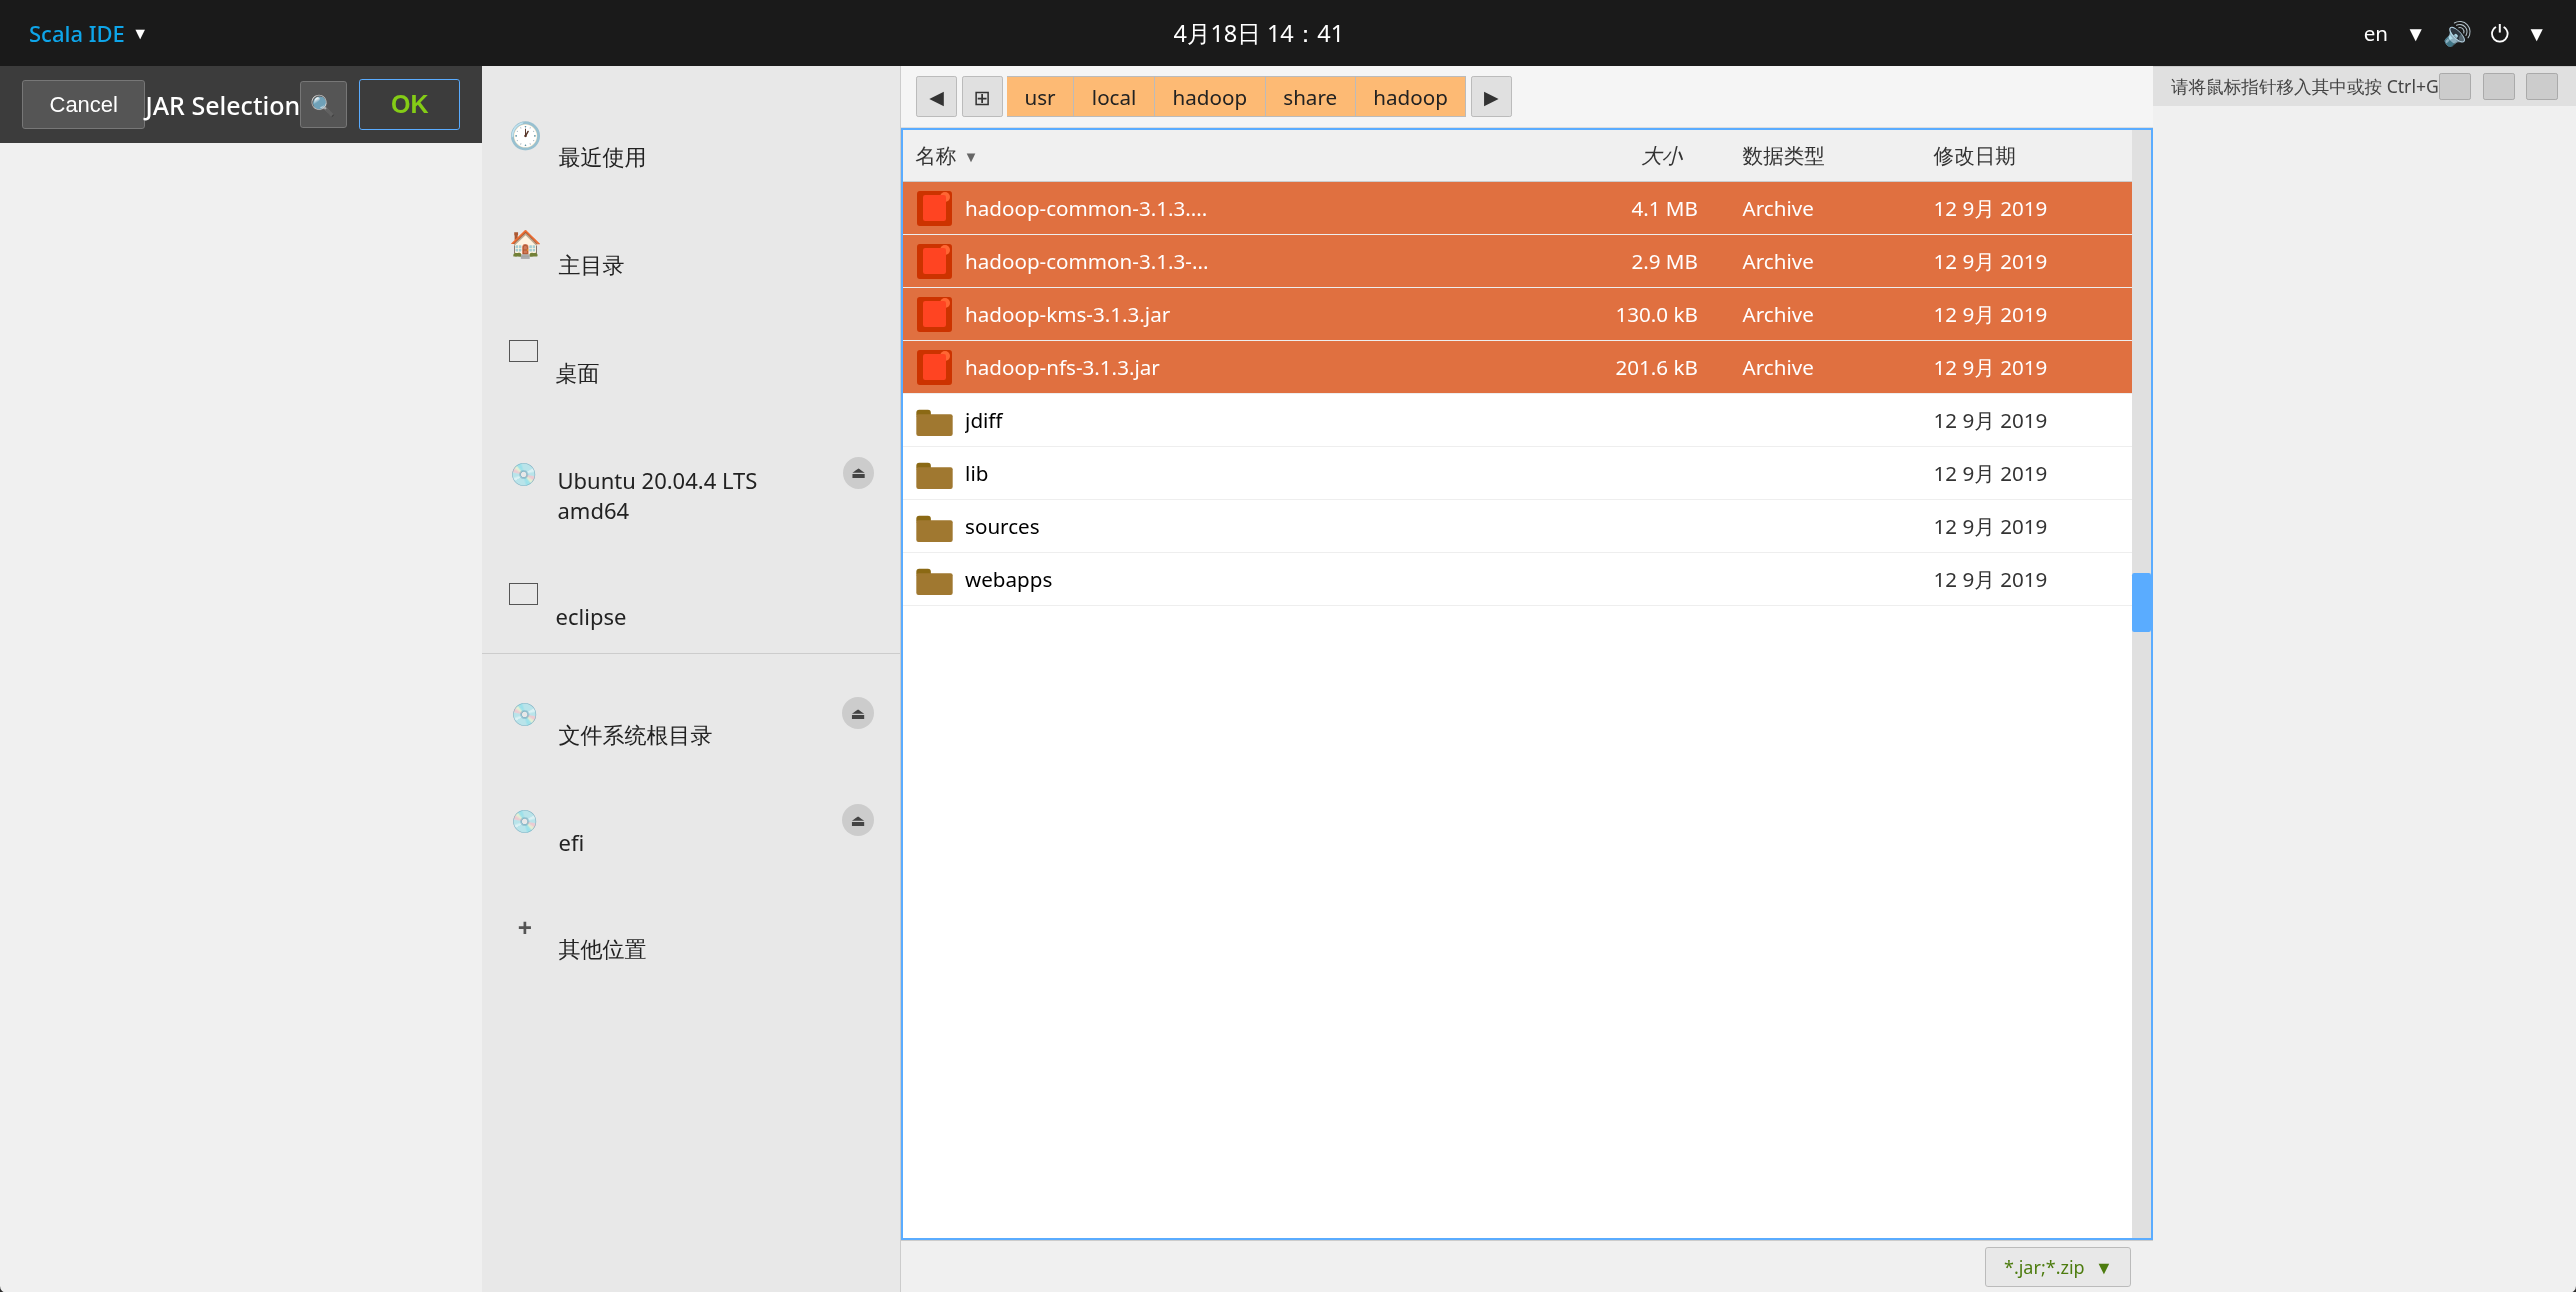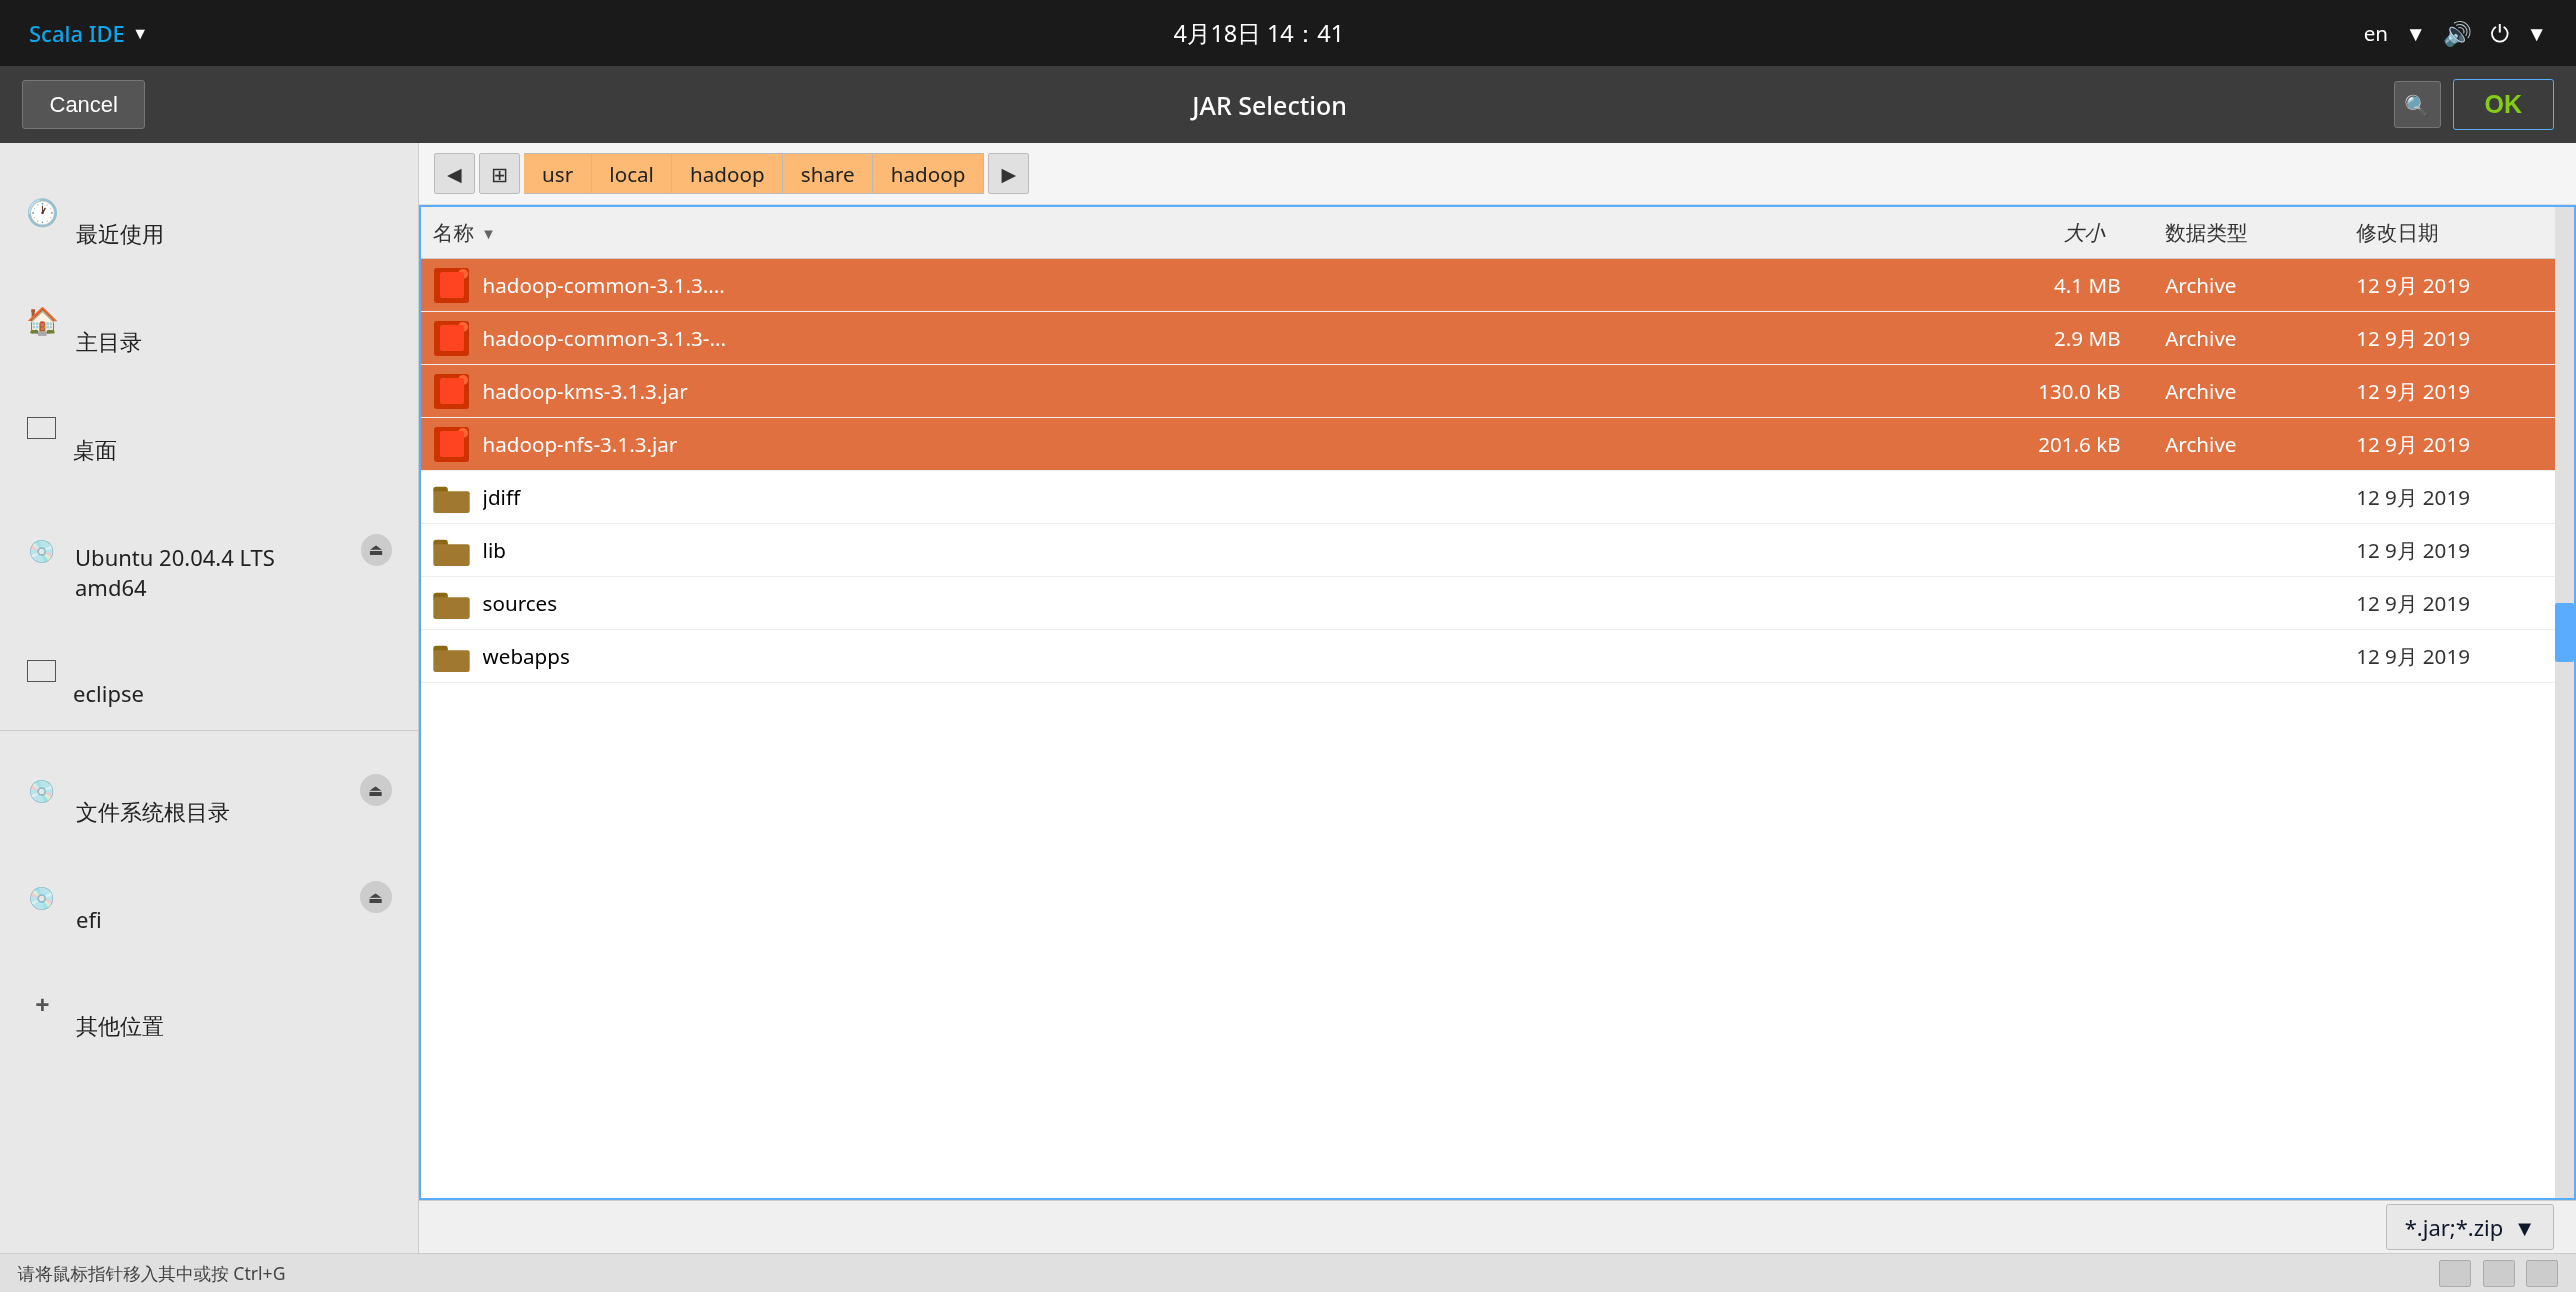--- a/index.html
+++ b/index.html
@@ -52,21 +52,21 @@
       font-size: 23.5px;
     }
 
     
     .dialog {
       background: #f0f0f0;
       margin: 0;
       width: 2576px;
       height: 1227px;
       display: flex;
-      flex-direction: column;
+      border-radius: 7px;
     }
 
     
     .dialog-header {
       background: #3c3c3c;
       height: 77px;
       display: flex;
       align-items: center;
       justify-content: space-between;
       padding: 0 22px;
@@ -403,22 +403,22 @@
       border-top: 0.7px solid #ccc;
       display: flex;
       align-items: center;
       justify-content: flex-end;
       padding: 0 22px;
     }
     .filter-dropdown {
       background: #e8e8e8;
       border: 0.7px solid #bbb;
       padding: 7.3px 17.6px;
-      font-size: 22px;
-      color: #0f172a;
+      font-size: 18px;
+      color: #4d7c0f;
       cursor: pointer;
       display: flex;
       align-items: center;
       gap: 10.3px;
       border-radius: 2.9px;
     }
 
     
     .status-bar {
       height: 40px;

